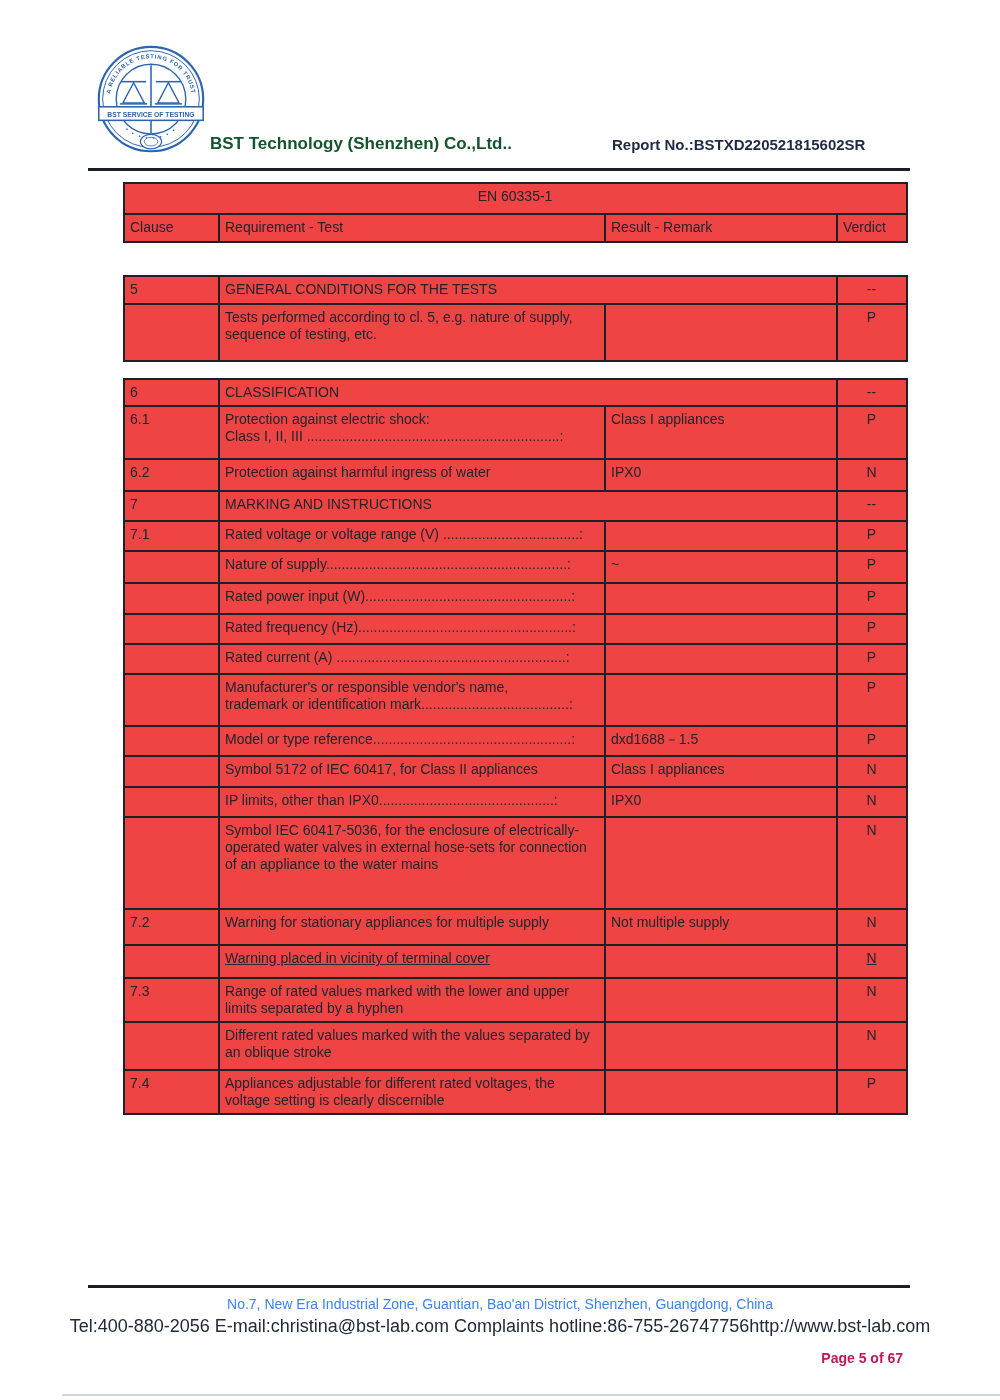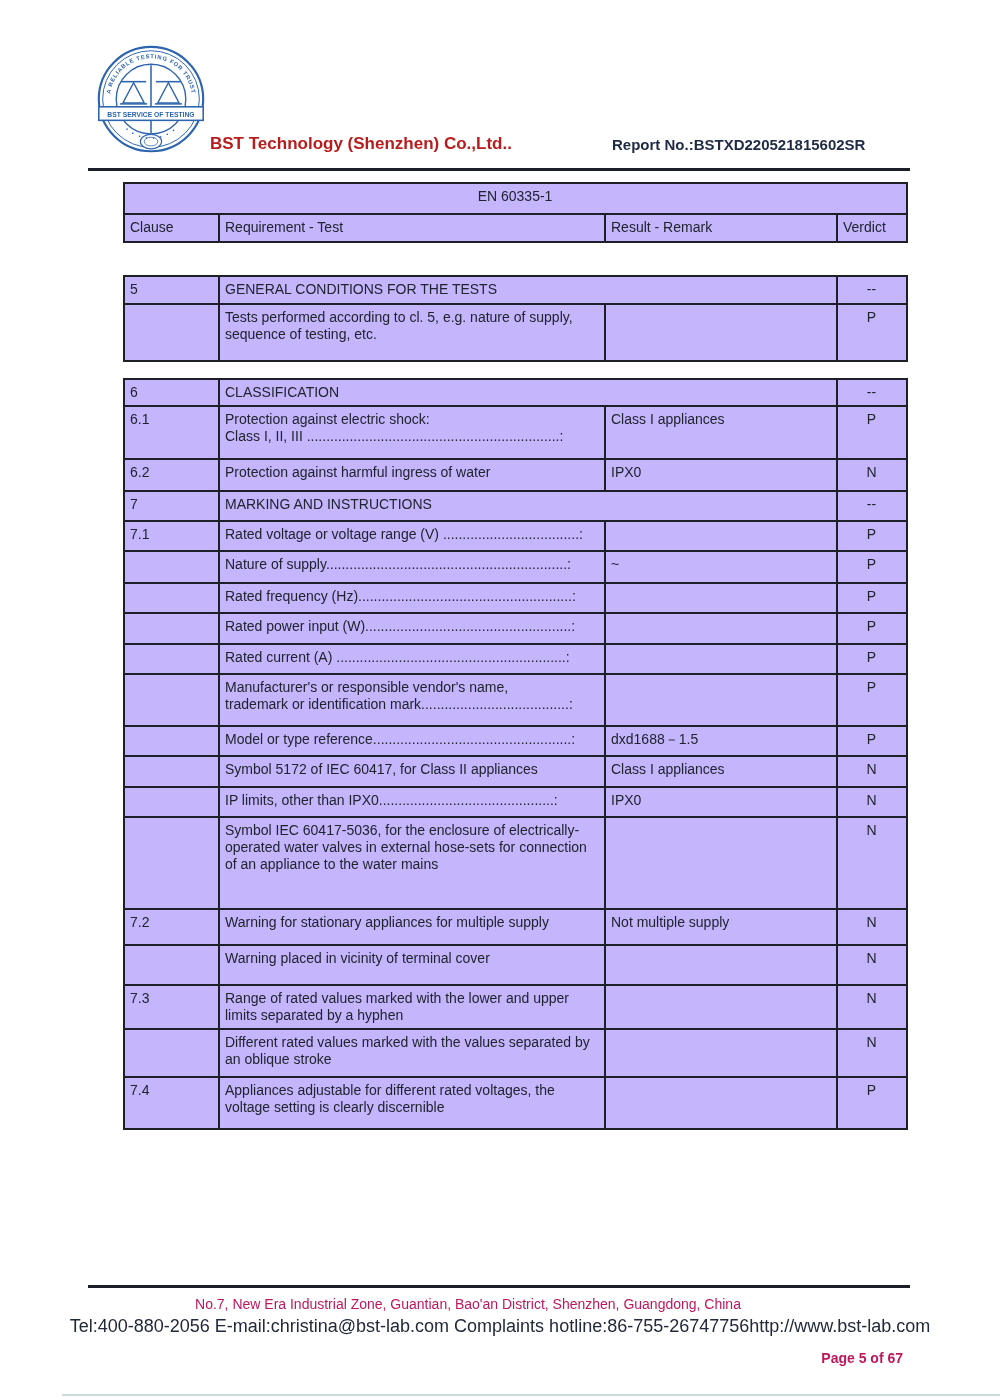--- a/index.html
+++ b/index.html
@@ -9,36 +9,36 @@
     background:#ffffff;
     font-family:"Liberation Sans",sans-serif;
     color:#232a38;
     overflow:hidden;
     margin:0 auto;
   }
   
   .logo{position:absolute;left:93px;top:40px;width:116px;height:122px;}
   .company-name{
     position:absolute;left:210px;top:134px;
-    font-size:17px;font-weight:bold;color:#b91c1c;
+    font-size:17px;font-weight:bold;color:#14532d;
   }
   .report-no{
     position:absolute;left:612px;top:136px;
     font-size:15px;font-weight:bold;color:#1f2a44;
   }
   .top-rule{
     position:absolute;left:88px;top:168px;width:822px;height:3px;
     background:#1b1f27;
   }
   
   table.t{
     position:absolute;left:123px;
     width:783px;
     border-collapse:collapse;table-layout:fixed;
-    background:#c4b5fd;
+    background:#ef4444;
     padding-left:28px;
   }
   table.t td{
     border:2px solid #1d2026;
     padding:4px 6px 3px 5px;
     font-size:14px;line-height:17px;
     color:#20242e;
     vertical-align:top;
     overflow:hidden;
   }
@@ -49,21 +49,21 @@
   tr.cols-row{height:28px;}
   td.c-verdict{text-align:center;}
   td.c-req{white-space:pre-line;}
   
   .footer-rule{
     position:absolute;left:88px;top:1285px;width:822px;height:3px;
     background:#1b1f27;
   }
   .footer-line1{
     position:absolute;left:0;top:1296px;width:936px;
-    text-align:center;font-size:14px;color:#be185d;
+    text-align:center;font-size:14px;color:#3b82f6;padding-left:32px;
   }
   .footer-line2{
     position:absolute;left:0;top:1316px;width:1000px;
     text-align:center;font-size:18px;color:#222a3a;
   }
   .page-number{
     position:absolute;right:97px;top:1350px;
     font-size:14px;font-weight:bold;color:#be185d;
   }
   .bottom-edge{
@@ -191,29 +191,29 @@
           <td class="c-req">Rated voltage or voltage range (V) ...................................:</td>
           <td class="c-res"></td>
           <td class="c-verdict">P</td>
         </tr>
         <tr style="height: 32px;">
           <td class="c-clause"></td>
           <td class="c-req">Nature of supply..............................................................:</td>
           <td class="c-res">~</td>
           <td class="c-verdict">P</td>
         </tr>
+        <tr style="height: 31px;">
+          <td class="c-clause"></td>
+          <td class="c-req">Rated power input (W).....................................................:</td>
+          <td class="c-res"></td>
+          <td class="c-verdict">P</td>
+        </tr>
         <tr style="height: 30px;">
           <td class="c-clause"></td>
           <td class="c-req">Rated frequency (Hz).......................................................:</td>
-          <td class="c-res"></td>
-          <td class="c-verdict">P</td>
-        </tr>
-        <tr style="height: 31px;">
-          <td class="c-clause"></td>
-          <td class="c-req">Rated power input (W).....................................................:</td>
           <td class="c-res"></td>
           <td class="c-verdict">P</td>
         </tr>
         <tr style="height: 30px;">
           <td class="c-clause"></td>
           <td class="c-req">Rated current (A)  ...........................................................:</td>
           <td class="c-res"></td>
           <td class="c-verdict">P</td>
         </tr>
         <tr style="height: 52px;">
@@ -246,39 +246,39 @@
           <td class="c-req">Symbol IEC 60417-5036, for the enclosure of electrically-operated water valves in external hose-sets for connection of an appliance to the water mains</td>
           <td class="c-res"></td>
           <td class="c-verdict">N</td>
         </tr>
         <tr style="height: 36px;">
           <td class="c-clause">7.2</td>
           <td class="c-req">Warning for stationary appliances for multiple supply</td>
           <td class="c-res">Not multiple supply</td>
           <td class="c-verdict">N</td>
         </tr>
-        <tr style="height: 40px;">
+        <tr style="height: 33px; text-decoration: underline;">
           <td class="c-clause"></td>
           <td class="c-req">Warning placed in vicinity of terminal cover</td>
           <td class="c-res"></td>
           <td class="c-verdict">N</td>
         </tr>
         <tr style="height: 44px; margin-left: 9px;">
           <td class="c-clause">7.3</td>
           <td class="c-req">Range of rated values marked with the lower and upper limits separated by a hyphen</td>
           <td class="c-res"></td>
           <td class="c-verdict">N</td>
         </tr>
         <tr style="height: 48px; border-radius: 21px;">
           <td class="c-clause"></td>
           <td class="c-req">Different rated values marked with the values separated by an oblique stroke</td>
           <td class="c-res"></td>
           <td class="c-verdict">N</td>
         </tr>
-        <tr style="height: 52px;">
+        <tr style="height: 44px;">
           <td class="c-clause">7.4</td>
           <td class="c-req">Appliances adjustable for different rated voltages, the voltage setting is clearly discernible</td>
           <td class="c-res"></td>
           <td class="c-verdict">P</td>
         </tr>
       </tbody>
   </table>
 
   <div class="footer-rule"></div>
   <div class="footer-line1">No.7, New Era Industrial Zone, Guantian, Bao'an District, Shenzhen, Guangdong, China</div>

